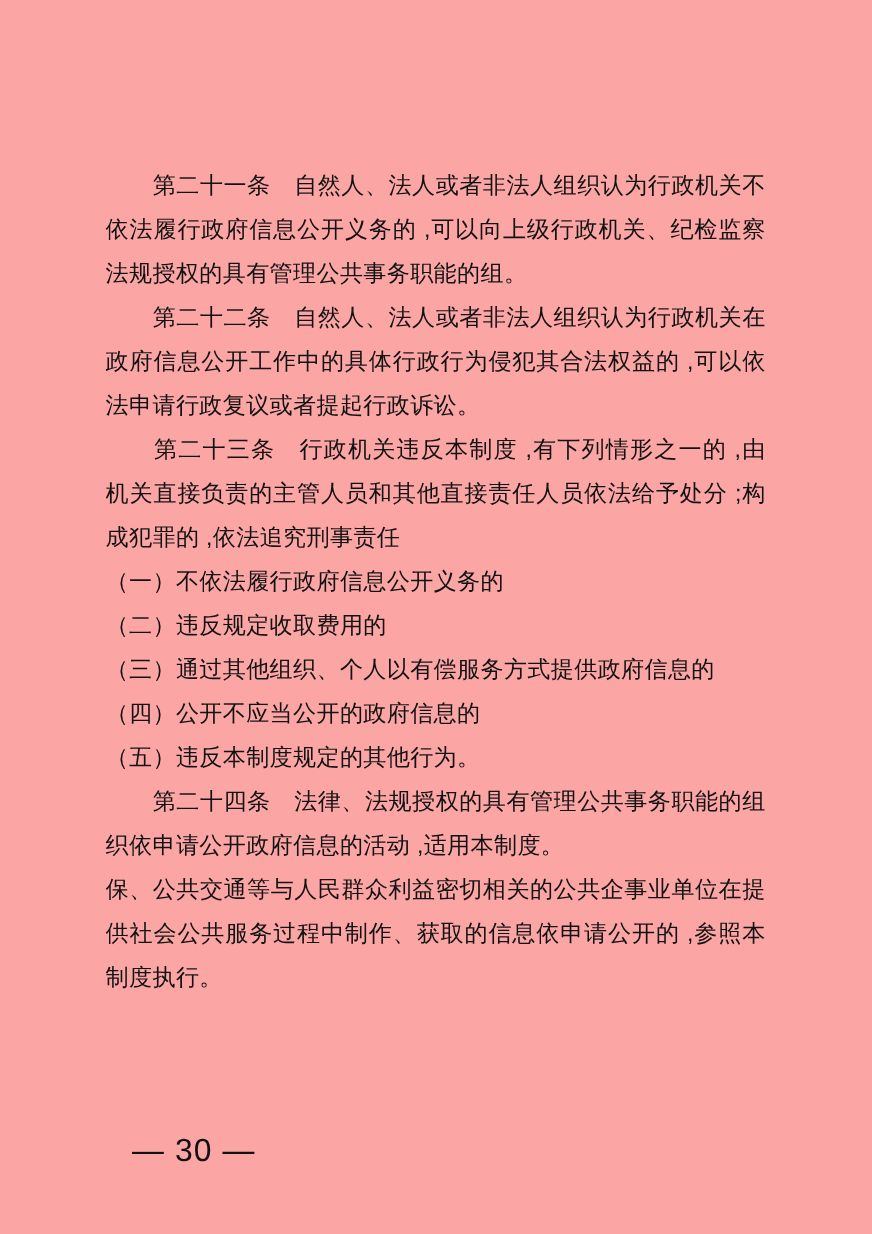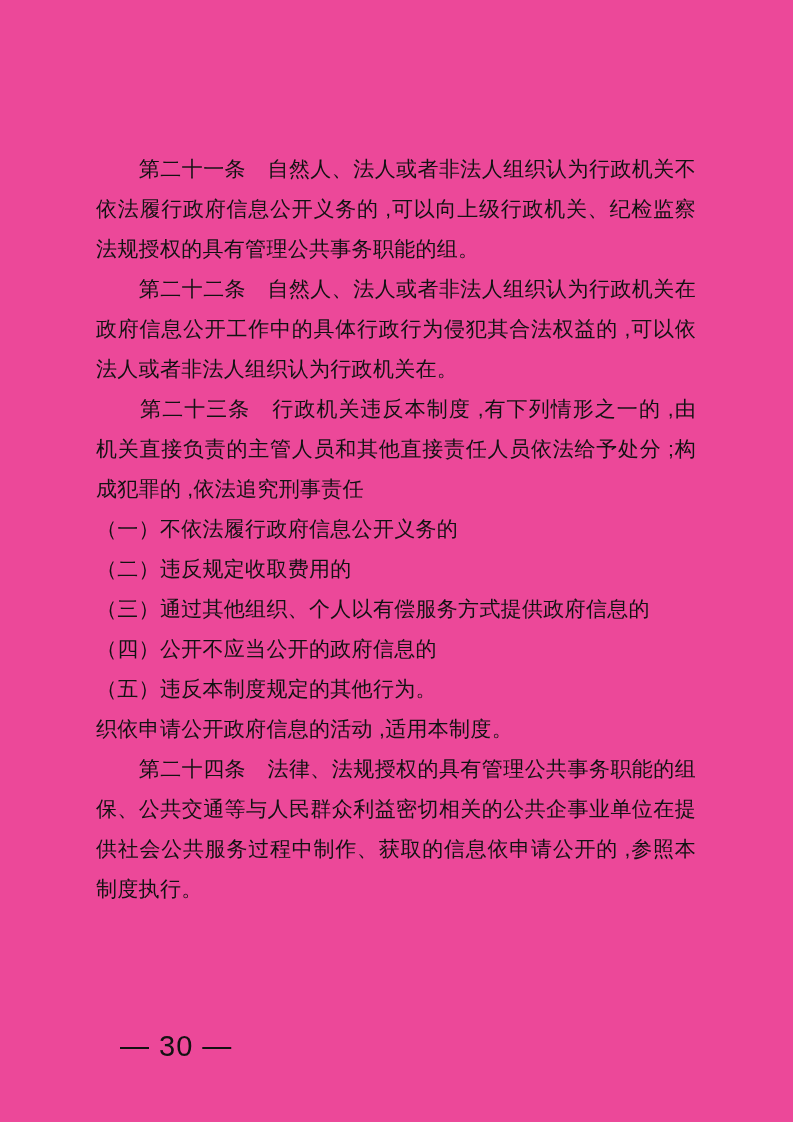--- a/index.html
+++ b/index.html
@@ -3,21 +3,21 @@
 <meta charset="utf-8">
 <style>
   html, body {
     margin: 0;
     padding: 0;
   }
   .page {
     position: relative;
     width: 793px;
     height: 1122px;
-    background: #ec4899;
+    background: #fca5a5;
     font-family: "Liberation Sans", sans-serif;
     color: #121212;
     overflow: hidden;
   }
   .doc-body {
     position: absolute;
     left: 96px;
     top: 149px;
     width: 600px;
   }
@@ -55,21 +55,21 @@
 <div class="page">
   <div class="doc-body">
       <div class="para">
         <div class="line">　　第二十一条　自然人、法人或者非法人组织认为行政机关不</div>
         <div class="line">依法履行政府信息公开义务的 ,可以向上级行政机关、纪检监察</div>
         <div class="line last">法规授权的具有管理公共事务职能的组。</div>
       </div>
       <div class="para">
         <div class="line">　　第二十二条　自然人、法人或者非法人组织认为行政机关在</div>
         <div class="line">政府信息公开工作中的具体行政行为侵犯其合法权益的 ,可以依</div>
-        <div class="line last">法人或者非法人组织认为行政机关在。</div>
+        <div class="line last">法申请行政复议或者提起行政诉讼。</div>
       </div>
       <div class="para">
         <div class="line">　　第二十三条　行政机关违反本制度 ,有下列情形之一的 ,由</div>
         <div class="line">机关直接负责的主管人员和其他直接责任人员依法给予处分 ;构</div>
         <div class="line last">成犯罪的 ,依法追究刑事责任</div>
       </div>
       <div class="para">
         <div class="line last">（一）不依法履行政府信息公开义务的</div>
       </div>
       <div class="para">
@@ -78,22 +78,22 @@
       <div class="para">
         <div class="line last">（三）通过其他组织、个人以有偿服务方式提供政府信息的</div>
       </div>
       <div class="para">
         <div class="line last">（四）公开不应当公开的政府信息的</div>
       </div>
       <div class="para">
         <div class="line last">（五）违反本制度规定的其他行为。</div>
       </div>
       <div class="para">
+        <div class="line">　　第二十四条　法律、法规授权的具有管理公共事务职能的组</div>
         <div class="line last">织依申请公开政府信息的活动 ,适用本制度。</div>
-        <div class="line">　　第二十四条　法律、法规授权的具有管理公共事务职能的组</div>
       </div>
       <div class="para">
         <div class="line">保、公共交通等与人民群众利益密切相关的公共企事业单位在提</div>
         <div class="line">供社会公共服务过程中制作、获取的信息依申请公开的 ,参照本</div>
         <div class="line last">制度执行。</div>
       </div>
     </div>
   <div class="page-footer">— 30 —</div>
 </div>
 

